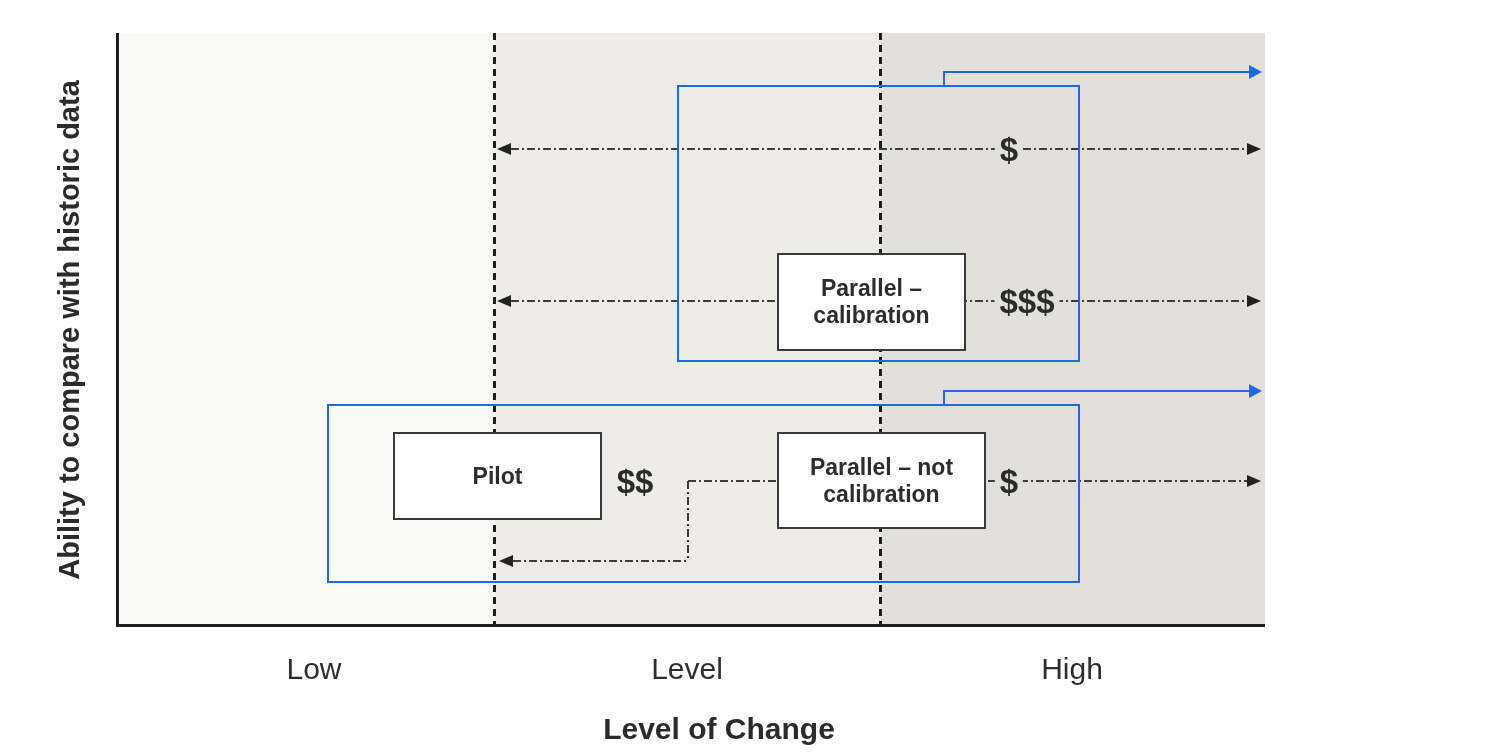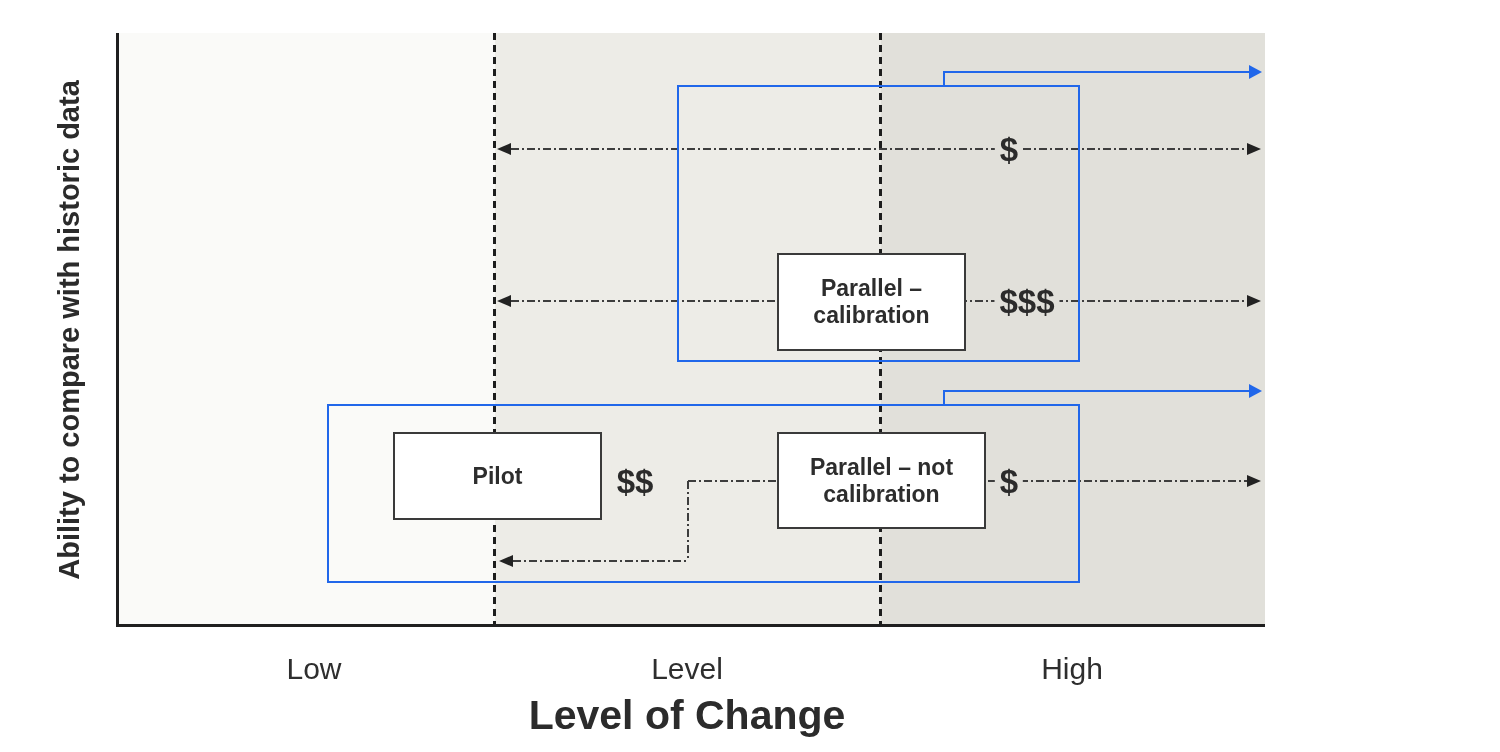--- a/index.html
+++ b/index.html
@@ -50,21 +50,21 @@
 
   
   .brect{position:absolute;border:2px solid #2167ea;box-sizing:border-box;background:transparent;}
   .bline{position:absolute;background:#2167ea;}
 
   
   .bnote{position:absolute;color:#2167ea;font-weight:bold;font-size:25px;line-height:29px;white-space:pre-line;}
 
   
   .xtick{position:absolute;top:623px;transform:translateX(-50%);font-size:30px;color:#2e2e2e;margin-top:29px;}
-  .xtitle{position:absolute;top:692px;transform:translateX(-50%);font-size:41px;font-weight:bold;color:#2b2b2b;}
+  .xtitle{position:absolute;top:712px;transform:translateX(-50%);font-size:30px;font-weight:bold;color:#2b2b2b;margin-left:32px;}
   .ytitle{position:absolute;left:69px;top:330px;transform:translate(-50%,-50%) rotate(-90deg);
     white-space:nowrap;font-size:29px;font-weight:bold;color:#2b2b2b;}
 </style>
 </head>
 <body>
 
 <div id="canvas">
 
   <div class="band band-low"></div>
   <div class="band band-medium"></div>

